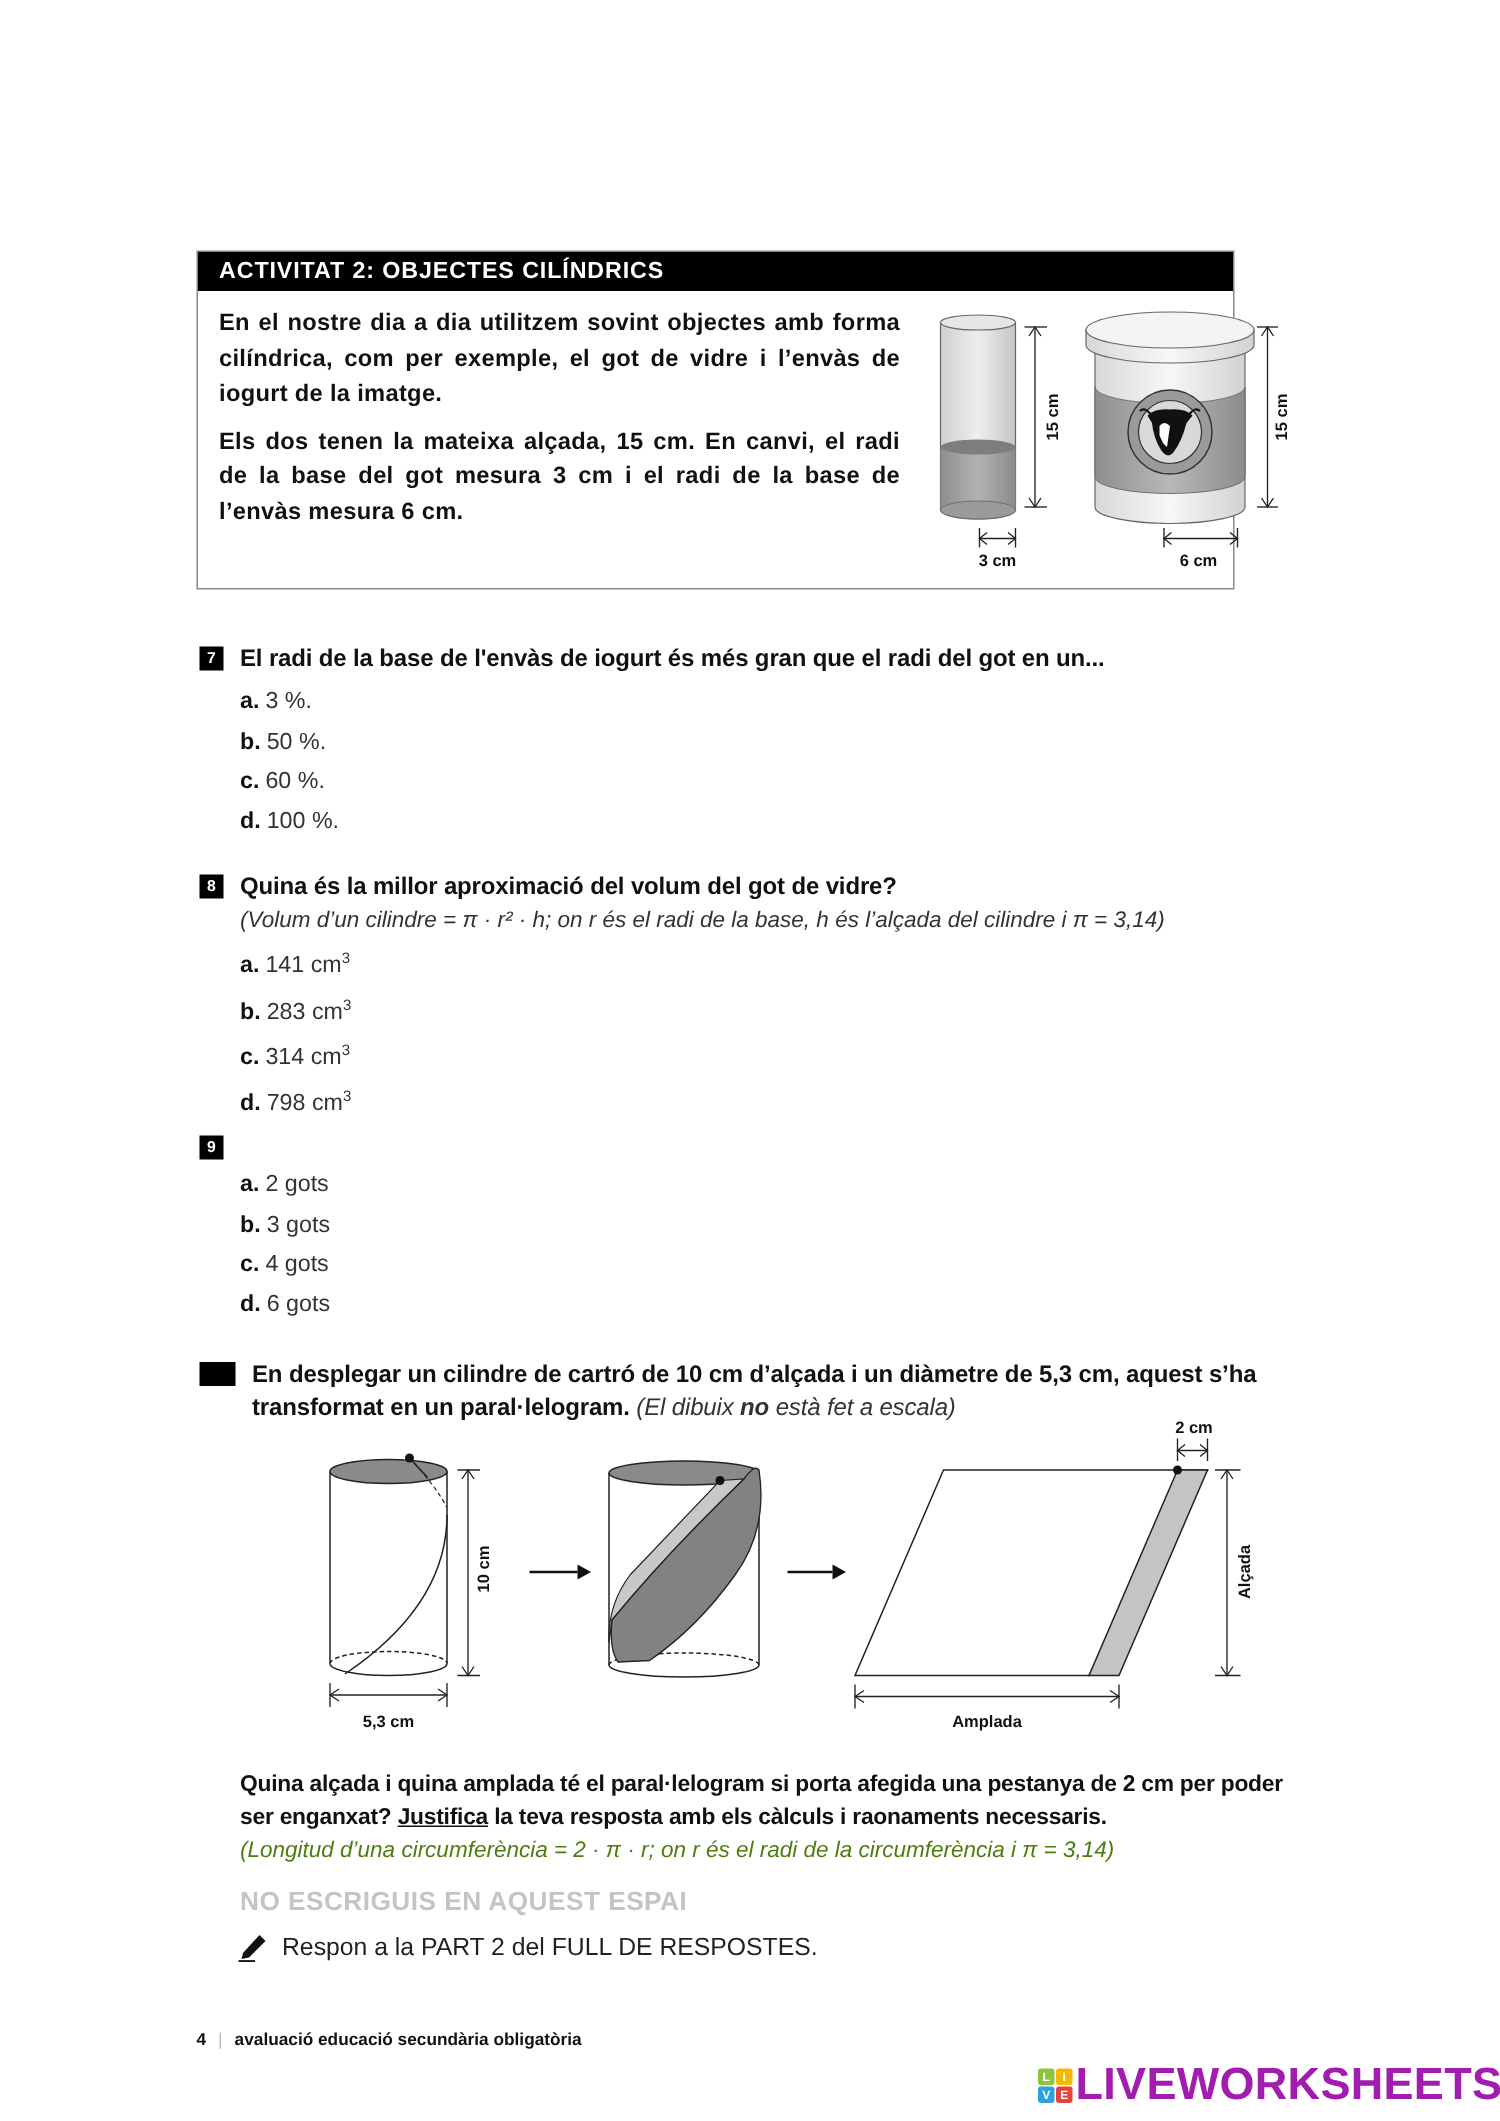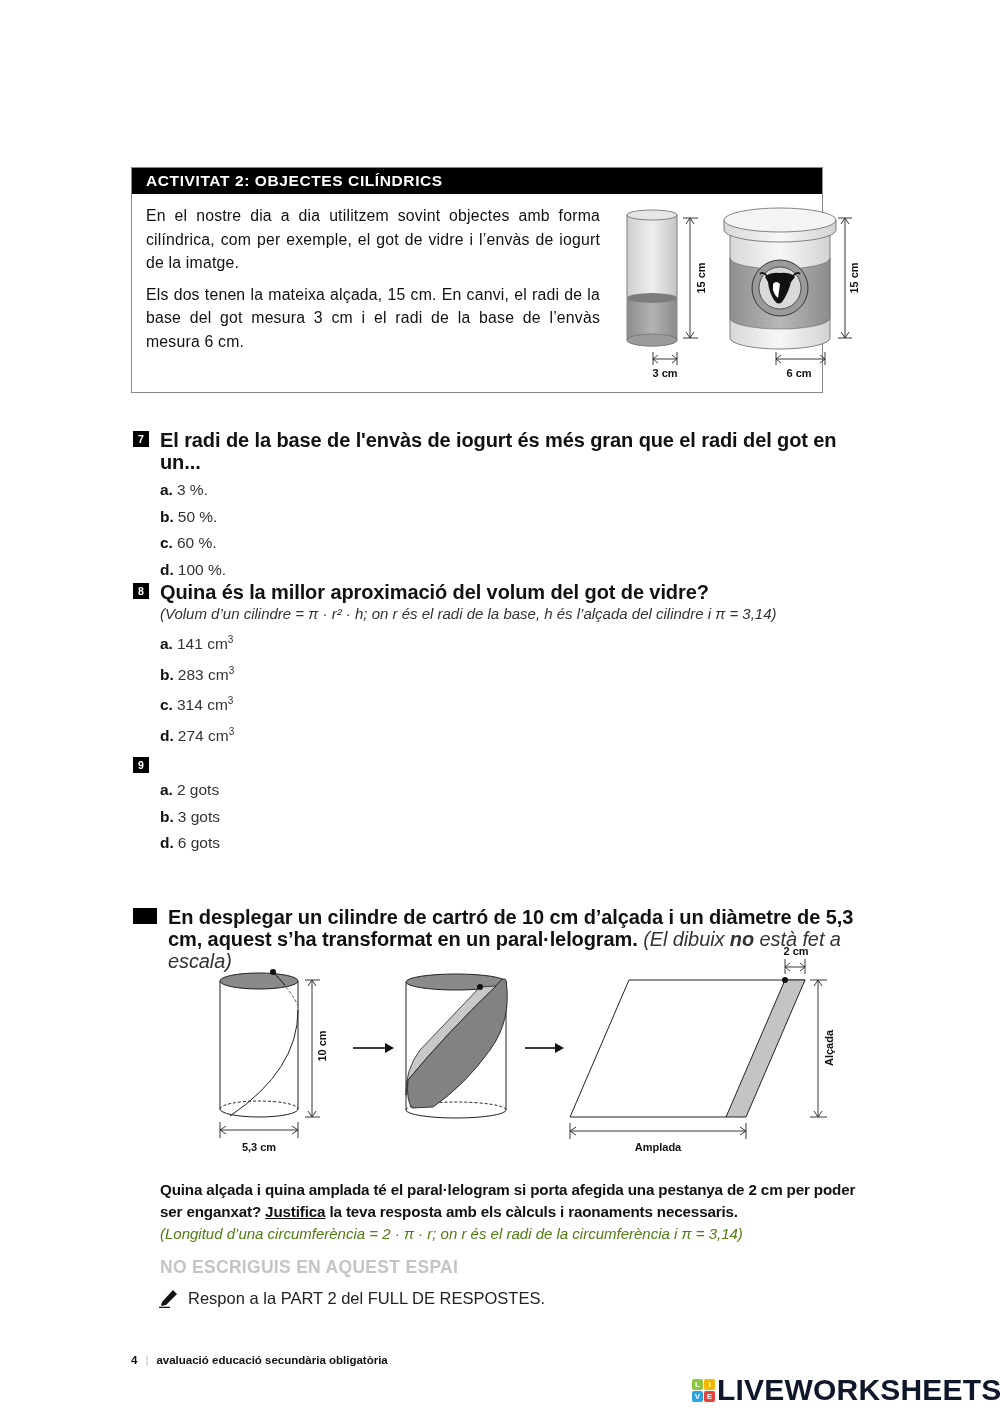--- a/index.html
+++ b/index.html
@@ -1,28 +1,28 @@
 <!DOCTYPE html>
 <html><head>
 <meta charset="utf-8">
 <style>
   * { margin: 0; padding: 0; box-sizing: border-box; }
   html, body { width: 1000px; height: 1414px; background: #ffffff; }
   body { position: relative; font-family: "Liberation Sans", sans-serif; color: #111; overflow: hidden; }
 
   .activity-box { position: absolute; left: 131px; top: 167px; width: 692px; height: 226px; border: 1px solid #888; }
   .activity-header { height: 26px; background: #000; color: #fff; font-weight: bold; font-size: 15.5px; letter-spacing: 0.6px; padding: 4px 0 0 14px; }
-  .activity-text { position: absolute; left: 14px; top: 36px; width: 454px; font-weight: normal; font-size: 15.8px; line-height: 23.5px; text-align: justify; letter-spacing: 0.2px; }
+  .activity-text { position: absolute; left: 14px; top: 36px; width: 454px; font-weight: bold; font-size: 15.8px; line-height: 23.5px; text-align: justify; letter-spacing: 0.2px; }
   .activity-text p + p { margin-top: 8px; }
   .activity-figure { position: absolute; left: 480px; top: 32px; width: 256px; height: 188px; }
 
   .question { position: absolute; left: 133px; width: 740px; }
   .q-head { display: flex; align-items: flex-start; }
   .q-num { display: inline-block; width: 16px; height: 16px; background: #000; color: #fff; font-size: 10.5px; font-weight: bold; text-align: center; line-height: 16px; margin-top: 2px; margin-right: 11px; flex: none; }
-  .q-text { font-weight: bold; font-size: 20px; line-height: 22px; letter-spacing: -0.1px; }
+  .q-text { font-weight: bold; font-size: 16px; line-height: 22px; letter-spacing: -0.1px; }
   .q-note { font-style: italic; font-size: 15px; color: #333; line-height: 22px; padding-left: 27px; }
   .options { list-style: none; padding-left: 27px; margin-top: 4px; }
   .options li { font-size: 15.5px; line-height: 26.7px; color: #333; }
   .opt-letter { font-weight: bold; color: #111; margin-right: 4px; }
   .opt-text sup { font-size: 10px; vertical-align: 6px; }
 
   .q10-figure { position: absolute; left: 200px; top: 940px; width: 680px; height: 225px; }
 
   .q10-sub { position: absolute; left: 160px; top: 1179px; width: 720px; }
   .q10-sub .bold { font-weight: bold; font-size: 15.2px; line-height: 22px; letter-spacing: -0.15px; }
@@ -148,31 +148,32 @@
 <div class="question" style="top:581px;">
   <div class="q-head">
     <span class="q-num">8</span>
     <span class="q-text">Quina és la millor aproximació del volum del got de vidre?</span>
   </div>
   <div class="q-note">(Volum d’un cilindre = π · r² · h; on r és el radi de la base, h és l’alçada del cilindre i π = 3,14)</div>
   <ul class="options" style="margin-top:2px;">
     <li><span class="opt-letter">a.</span><span class="opt-text"><span>141</span> <span>cm</span><sup>3</sup></span></li>
     <li><span class="opt-letter">b.</span><span class="opt-text"><span>283</span> <span>cm</span><sup>3</sup></span></li>
     <li><span class="opt-letter">c.</span><span class="opt-text"><span>314</span> <span>cm</span><sup>3</sup></span></li>
-    <li><span class="opt-letter">d.</span><span class="opt-text"><span>274</span> <span>cm</span><sup>3</sup></span></li>
+    <li><span class="opt-letter">d.</span><span class="opt-text"><span>798</span> <span>cm</span><sup>3</sup></span></li>
   </ul>
 </div>
 
 <div class="question" style="top:755px;">
   <div class="q-head">
     <span class="q-num">9</span>
   </div>
   <ul class="options">
     <li><span class="opt-letter">a.</span><span class="opt-text">2 gots</span></li>
     <li><span class="opt-letter">b.</span><span class="opt-text">3 gots</span></li>
+    <li><span class="opt-letter">c.</span><span class="opt-text">4 gots</span></li>
     <li><span class="opt-letter">d.</span><span class="opt-text">6 gots</span></li>
   </ul>
 </div>
 
 <div class="question" style="top:906px;">
   <div class="q-head">
     <span class="q-num" style="width:18px;padding-left:24px;">10</span>
     <span class="q-text"><span>En desplegar un cilindre de cartró de 10 cm d’alçada i un diàmetre de 5,3 cm, aquest s’ha transformat en un paral·lelogram.</span> <span style="font-weight:normal;font-style:italic;color:#333;"><span>(El dibuix </span><b>no</b><span> està fet a escala)</span></span></span>
   </div>
 </div>
@@ -280,14 +281,14 @@
   <span>avaluació educació secundària obligatòria</span>
 </div>
 
 <div class="lw-logo">
   <div class="lw-tiles">
     <span class="lw-tile" id="lwt0" style="background: rgb(140, 198, 63);">L</span>
     <span class="lw-tile" id="lwt1" style="background: rgb(245, 184, 0);">I</span>
     <span class="lw-tile" id="lwt2" style="background: rgb(43, 163, 221);">V</span>
     <span class="lw-tile" id="lwt3" style="background: rgb(232, 65, 60);">E</span>
   </div>
-  <span class="lw-text" style="color: #0f172a;">LIVEWORKSHEETS</span>
+  <span class="lw-text" style="color: #a21caf;">LIVEWORKSHEETS</span>
 </div>
 
 </body></html>

